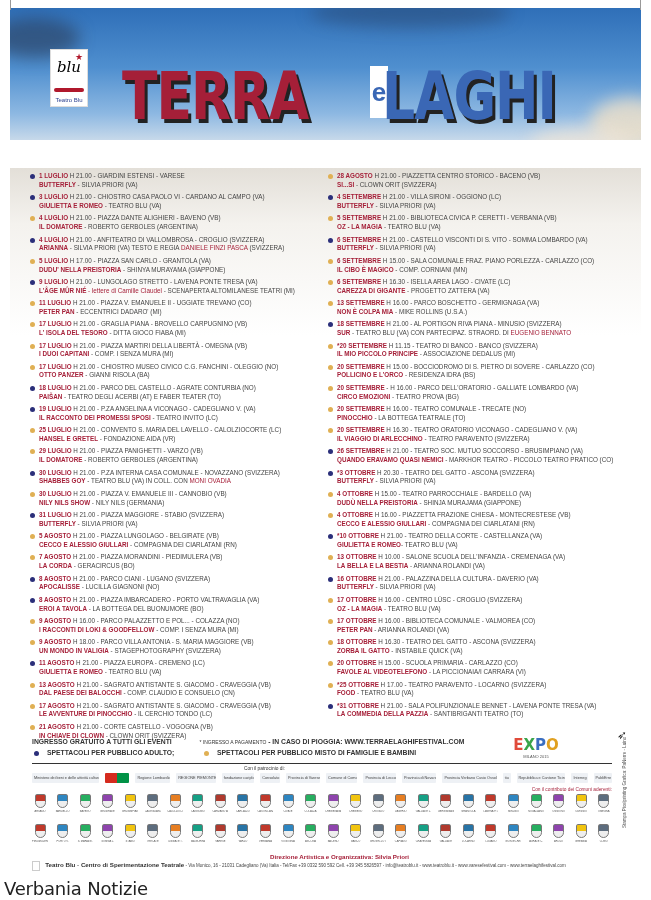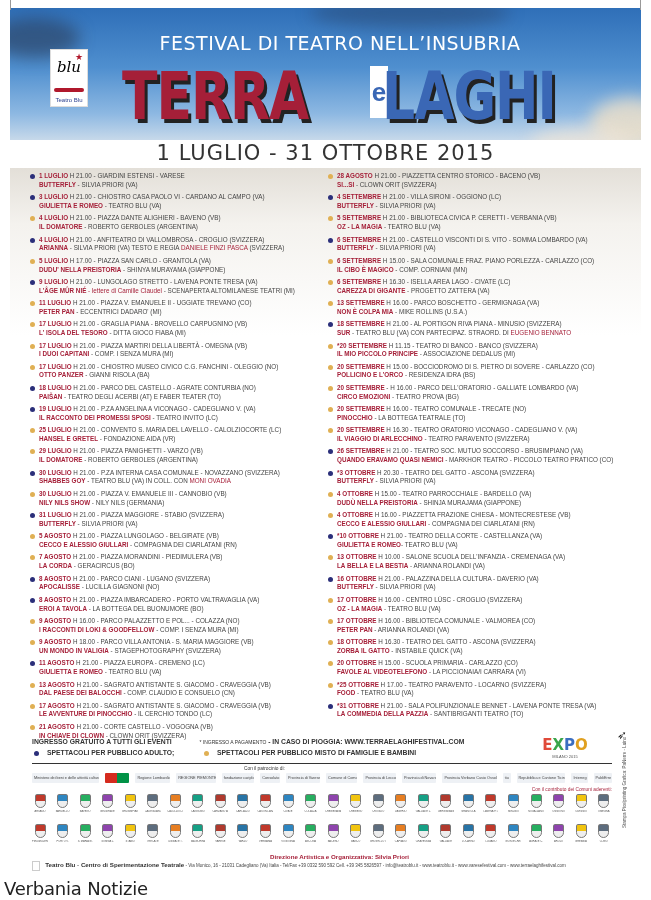--- a/index.html
+++ b/index.html
@@ -74,21 +74,21 @@
   .event .title { color: #a51f38; font-weight: bold; }
   .event .hl { color: #a51f38; }
 
   .legend { position: absolute; left: 22px; top: 728px; width: 600px; font-size: 6.8px; font-weight: bold; color: #333; }
   .legend .row { height: 11px; line-height: 11px; white-space: nowrap; }
   .legend .small { font-size: 5px; font-weight: normal; }
   .legend .ldot { display: inline-block; width: 5px; height: 5px; border-radius: 50%; vertical-align: middle; margin: 0 6px 0 2px; }
   .legend .gap { display: inline-block; width: 24px; }
   .divider { position: absolute; left: 22px; top: 755px; width: 580px; height: 1px; background: #333; }
 
-  .expo { position: absolute; left: 525px; top: 728px; width: 60px; text-align: center; }
+  .expo { position: absolute; left: 496px; top: 728px; width: 60px; text-align: center; }
   .expo .word { font-family: "DejaVu Sans", sans-serif; font-weight: bold; font-size: 15px; letter-spacing: 0px; }
   .expo .word span:nth-child(1) { color: #e04a3a; }
   .expo .word span:nth-child(2) { color: #3aa54a; }
   .expo .word span:nth-child(3) { color: #3a6ec0; }
   .expo .word span:nth-child(4) { color: #e0a020; }
   .expo .sub { font-size: 4px; color: #555; }
   .bird { position: absolute; left: 607px; top: 720px; font-size: 12px; color: #222; }
 
   .sponsors { position: absolute; left: 22px; top: 758px; width: 580px; }
   .patron-label { position: absolute; left: 212px; top: 0; font-size: 4.8px; color: #333; }
@@ -124,27 +124,25 @@
     <div class="cloud light1"></div>
       <div class="cloud light2"></div>
 
     <div class="logo-box">
       <span class="star">★</span>
       <span class="blu">blu</span>
       <div class="wave"></div>
       <span class="name">Teatro Blu</span>
     </div>
 
-    <div class="festival-title">FESTIVAL DI TEATRO NELL’INSUBRIA</div>
     <div class="terra">TERRA</div>
     <div class="e-box">e</div>
     <div class="laghi">LAGHI</div>
   </div>
 
-  <div class="date-bar">1 LUGLIO - 31 OTTOBRE 2015</div>
 
   <div class="schedule">
     <div class="col left" id="col-left">
         <div class="event">
           <span class="dot adult"></span>
           <div><span class="date">1 LUGLIO</span><span class="rest"> H 21.00 - GIARDINI ESTENSI - VARESE</span></div>
           <div><span class="title">BUTTERFLY</span><span class="rest"> - SILVIA PRIORI (VA)</span></div>
         </div>
         <div class="event">
           <span class="dot adult"></span>

